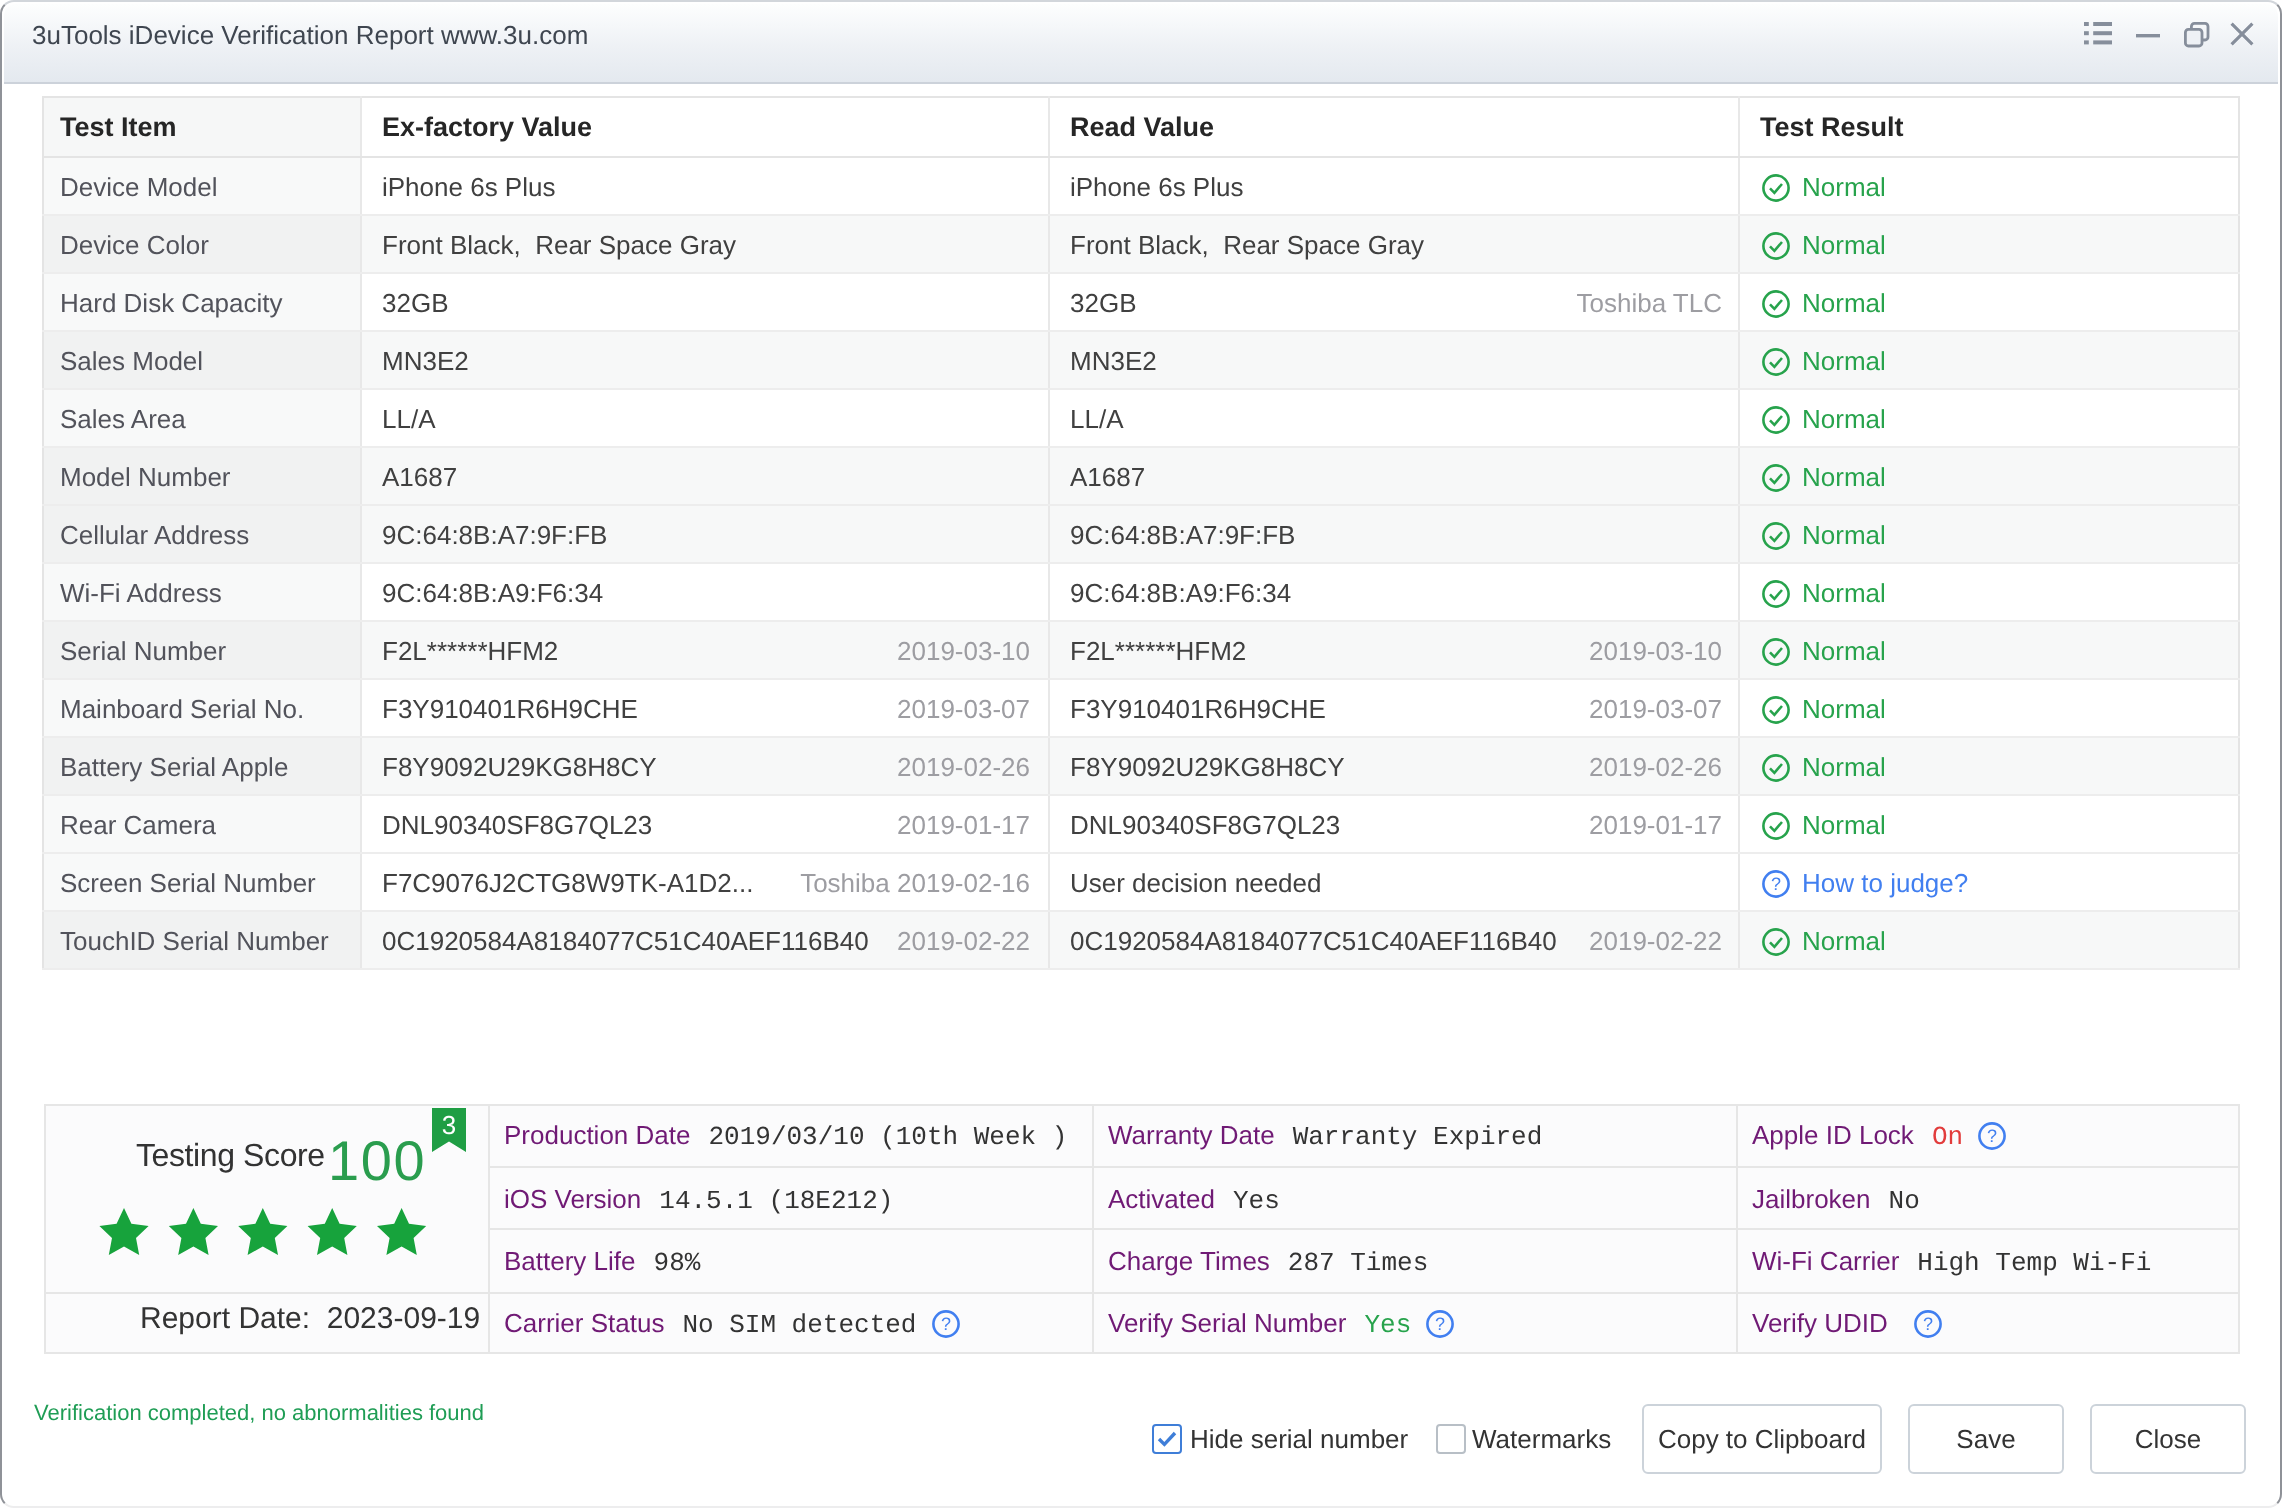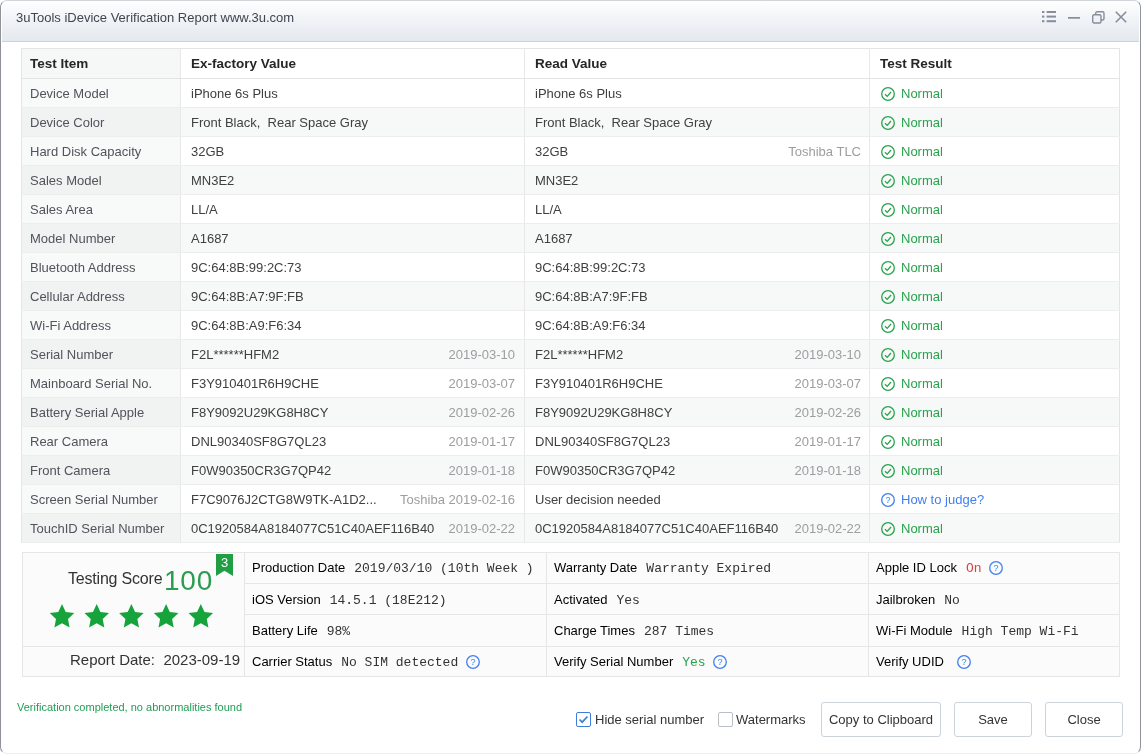--- a/index.html
+++ b/index.html
@@ -26,21 +26,21 @@
 .c4 { width:250px; padding-left:11px; }
 tr.alt td { background:#f7f8f8; }
 tr.alt td.c1 { background:#f1f2f2; }
 .dt { float:right; color:#9d9da2; }
 .res { color:#27a34c; }
 .res svg, .blue svg { vertical-align:-3px; margin-right:6px; }
 .blue { color:#417ff0; }
 
 .sum { position:absolute; left:21px; top:551px; width:1098px; height:125px; border:1px solid #e6e6e6; background:#fbfbfc; }
 .scell { position:absolute; font-size:13px; line-height:30px; white-space:nowrap; }
-.lbl { color:#000000; }
+.lbl { color:#701a75; }
 .val { color:#333; margin-left:9px;font-family:Liberation Mono, monospace; }
 .vline { position:absolute; top:0; bottom:0; width:1px; background:#e6e6e6; }
 .hline { position:absolute; left:0; right:0; height:1px; background:#e6e6e6; }
 .stars { position:absolute; left:26px; top:50px; }
 .rptdate { position:absolute; left:7px; top:91px; line-height:31px; font-size:15px; color:#333;margin-left:40px; }
 .ribbon { position:absolute; left:193px; top:1px; width:17px; height:22px; background:#1f9e44; color:#fff; font-size:13px; font-weight:400; text-align:center; line-height:18px;
   clip-path: polygon(0 0, 100% 0, 100% 100%, 50% 76%, 0 100%); }
 
 .okmsg { position:absolute; left:16px; top:700px; font-size:11px; color:#1f9d55; }
 .cb { position:absolute; width:15px; height:15px; border:1px solid #b8bfc6; border-radius:2px; background:#fff; top:711px; }
@@ -132,29 +132,20 @@
         </tr>
     <tr class="alt">
           <td class="c1">Model Number</td>
           <td class="c2">A1687</td>
           <td class="c3">A1687</td>
           <td class="c4 res"><svg width="14" height="14" viewBox="0 0 14 14">
               <circle cx="7" cy="7" r="6.3" fill="none" stroke="#27a34c" stroke-width="1.3"></circle>
               <path d="M4 7.2 L6.2 9.4 L10 5" fill="none" stroke="#27a34c" stroke-width="1.3"></path>
             </svg>Normal</td>
         </tr>
-    <tr>
-          <td class="c1">Bluetooth Address</td>
-          <td class="c2">9C:64:8B:99:2C:73</td>
-          <td class="c3">9C:64:8B:99:2C:73</td>
-          <td class="c4 res"><svg width="14" height="14" viewBox="0 0 14 14">
-              <circle cx="7" cy="7" r="6.3" fill="none" stroke="#27a34c" stroke-width="1.3"></circle>
-              <path d="M4 7.2 L6.2 9.4 L10 5" fill="none" stroke="#27a34c" stroke-width="1.3"></path>
-            </svg>Normal</td>
-        </tr>
     <tr class="alt">
           <td class="c1">Cellular Address</td>
           <td class="c2">9C:64:8B:A7:9F:FB</td>
           <td class="c3">9C:64:8B:A7:9F:FB</td>
           <td class="c4 res"><svg width="14" height="14" viewBox="0 0 14 14">
               <circle cx="7" cy="7" r="6.3" fill="none" stroke="#27a34c" stroke-width="1.3"></circle>
               <path d="M4 7.2 L6.2 9.4 L10 5" fill="none" stroke="#27a34c" stroke-width="1.3"></path>
             </svg>Normal</td>
         </tr>
     <tr>
@@ -190,29 +181,20 @@
           <td class="c3"><span class="dt">2019-02-26</span>F8Y9092U29KG8H8CY</td>
           <td class="c4 res"><svg width="14" height="14" viewBox="0 0 14 14">
               <circle cx="7" cy="7" r="6.3" fill="none" stroke="#27a34c" stroke-width="1.3"></circle>
               <path d="M4 7.2 L6.2 9.4 L10 5" fill="none" stroke="#27a34c" stroke-width="1.3"></path>
             </svg>Normal</td>
         </tr>
     <tr>
           <td class="c1">Rear Camera</td>
           <td class="c2"><span class="dt">2019-01-17</span>DNL90340SF8G7QL23</td>
           <td class="c3"><span class="dt">2019-01-17</span>DNL90340SF8G7QL23</td>
-          <td class="c4 res"><svg width="14" height="14" viewBox="0 0 14 14">
-              <circle cx="7" cy="7" r="6.3" fill="none" stroke="#27a34c" stroke-width="1.3"></circle>
-              <path d="M4 7.2 L6.2 9.4 L10 5" fill="none" stroke="#27a34c" stroke-width="1.3"></path>
-            </svg>Normal</td>
-        </tr>
-    <tr class="alt">
-          <td class="c1">Front Camera</td>
-          <td class="c2"><span class="dt">2019-01-18</span>F0W90350CR3G7QP42</td>
-          <td class="c3"><span class="dt">2019-01-18</span>F0W90350CR3G7QP42</td>
           <td class="c4 res"><svg width="14" height="14" viewBox="0 0 14 14">
               <circle cx="7" cy="7" r="6.3" fill="none" stroke="#27a34c" stroke-width="1.3"></circle>
               <path d="M4 7.2 L6.2 9.4 L10 5" fill="none" stroke="#27a34c" stroke-width="1.3"></path>
             </svg>Normal</td>
         </tr>
     <tr>
           <td class="c1">Screen Serial Number</td>
           <td class="c2"><span class="dt">Toshiba 2019-02-16</span>F7C9076J2CTG8W9TK-A1D2...</td>
           <td class="c3">User decision needed</td>
           <td class="c4 blue"><svg width="14" height="14" viewBox="0 0 14 14">
@@ -267,21 +249,21 @@
     <div class="scell" style="left:531px;top:94px"><span class="lbl">Verify Serial Number</span><span class="val" style="color:#27a34c">Yes</span> <svg width="14" height="14" viewBox="0 0 14 14" style="vertical-align:-3px;margin-left:4px">
           <circle cx="7" cy="7" r="6.3" fill="none" stroke="#417ff0" stroke-width="1.3"></circle>
           <text x="7" y="10.2" font-size="9" text-anchor="middle" fill="#417ff0" font-family="Liberation Sans">?</text>
         </svg></div>
 
     <div class="scell" style="left:853px;top:0"><span class="lbl">Apple ID Lock</span><span class="val" style="color:#e23c3c">On</span> <svg width="14" height="14" viewBox="0 0 14 14" style="vertical-align:-3px;margin-left:4px">
           <circle cx="7" cy="7" r="6.3" fill="none" stroke="#417ff0" stroke-width="1.3"></circle>
           <text x="7" y="10.2" font-size="9" text-anchor="middle" fill="#417ff0" font-family="Liberation Sans">?</text>
         </svg></div>
     <div class="scell" style="left:853px;top:31.5px"><span class="lbl">Jailbroken</span><span class="val">No</span></div>
-    <div class="scell" style="left:853px;top:63px"><span class="lbl">Wi-Fi Module</span><span class="val">High Temp Wi-Fi</span></div>
+    <div class="scell" style="left:853px;top:63px"><span class="lbl">Wi-Fi Carrier</span><span class="val">High Temp Wi-Fi</span></div>
     <div class="scell" style="left:853px;top:94px"><span class="lbl">Verify UDID</span> <svg width="14" height="14" viewBox="0 0 14 14" style="vertical-align:-3px;margin-left:9px">
           <circle cx="7" cy="7" r="6.3" fill="none" stroke="#417ff0" stroke-width="1.3"></circle>
           <text x="7" y="10.2" font-size="9" text-anchor="middle" fill="#417ff0" font-family="Liberation Sans">?</text>
         </svg></div>
   </div>
 
   <div class="okmsg">Verification completed, no abnormalities found</div>
 
   <div class="cb on" style="left:575px">
     <svg width="13" height="13" viewBox="0 0 13 13" style="position:absolute;left:0;top:0">

